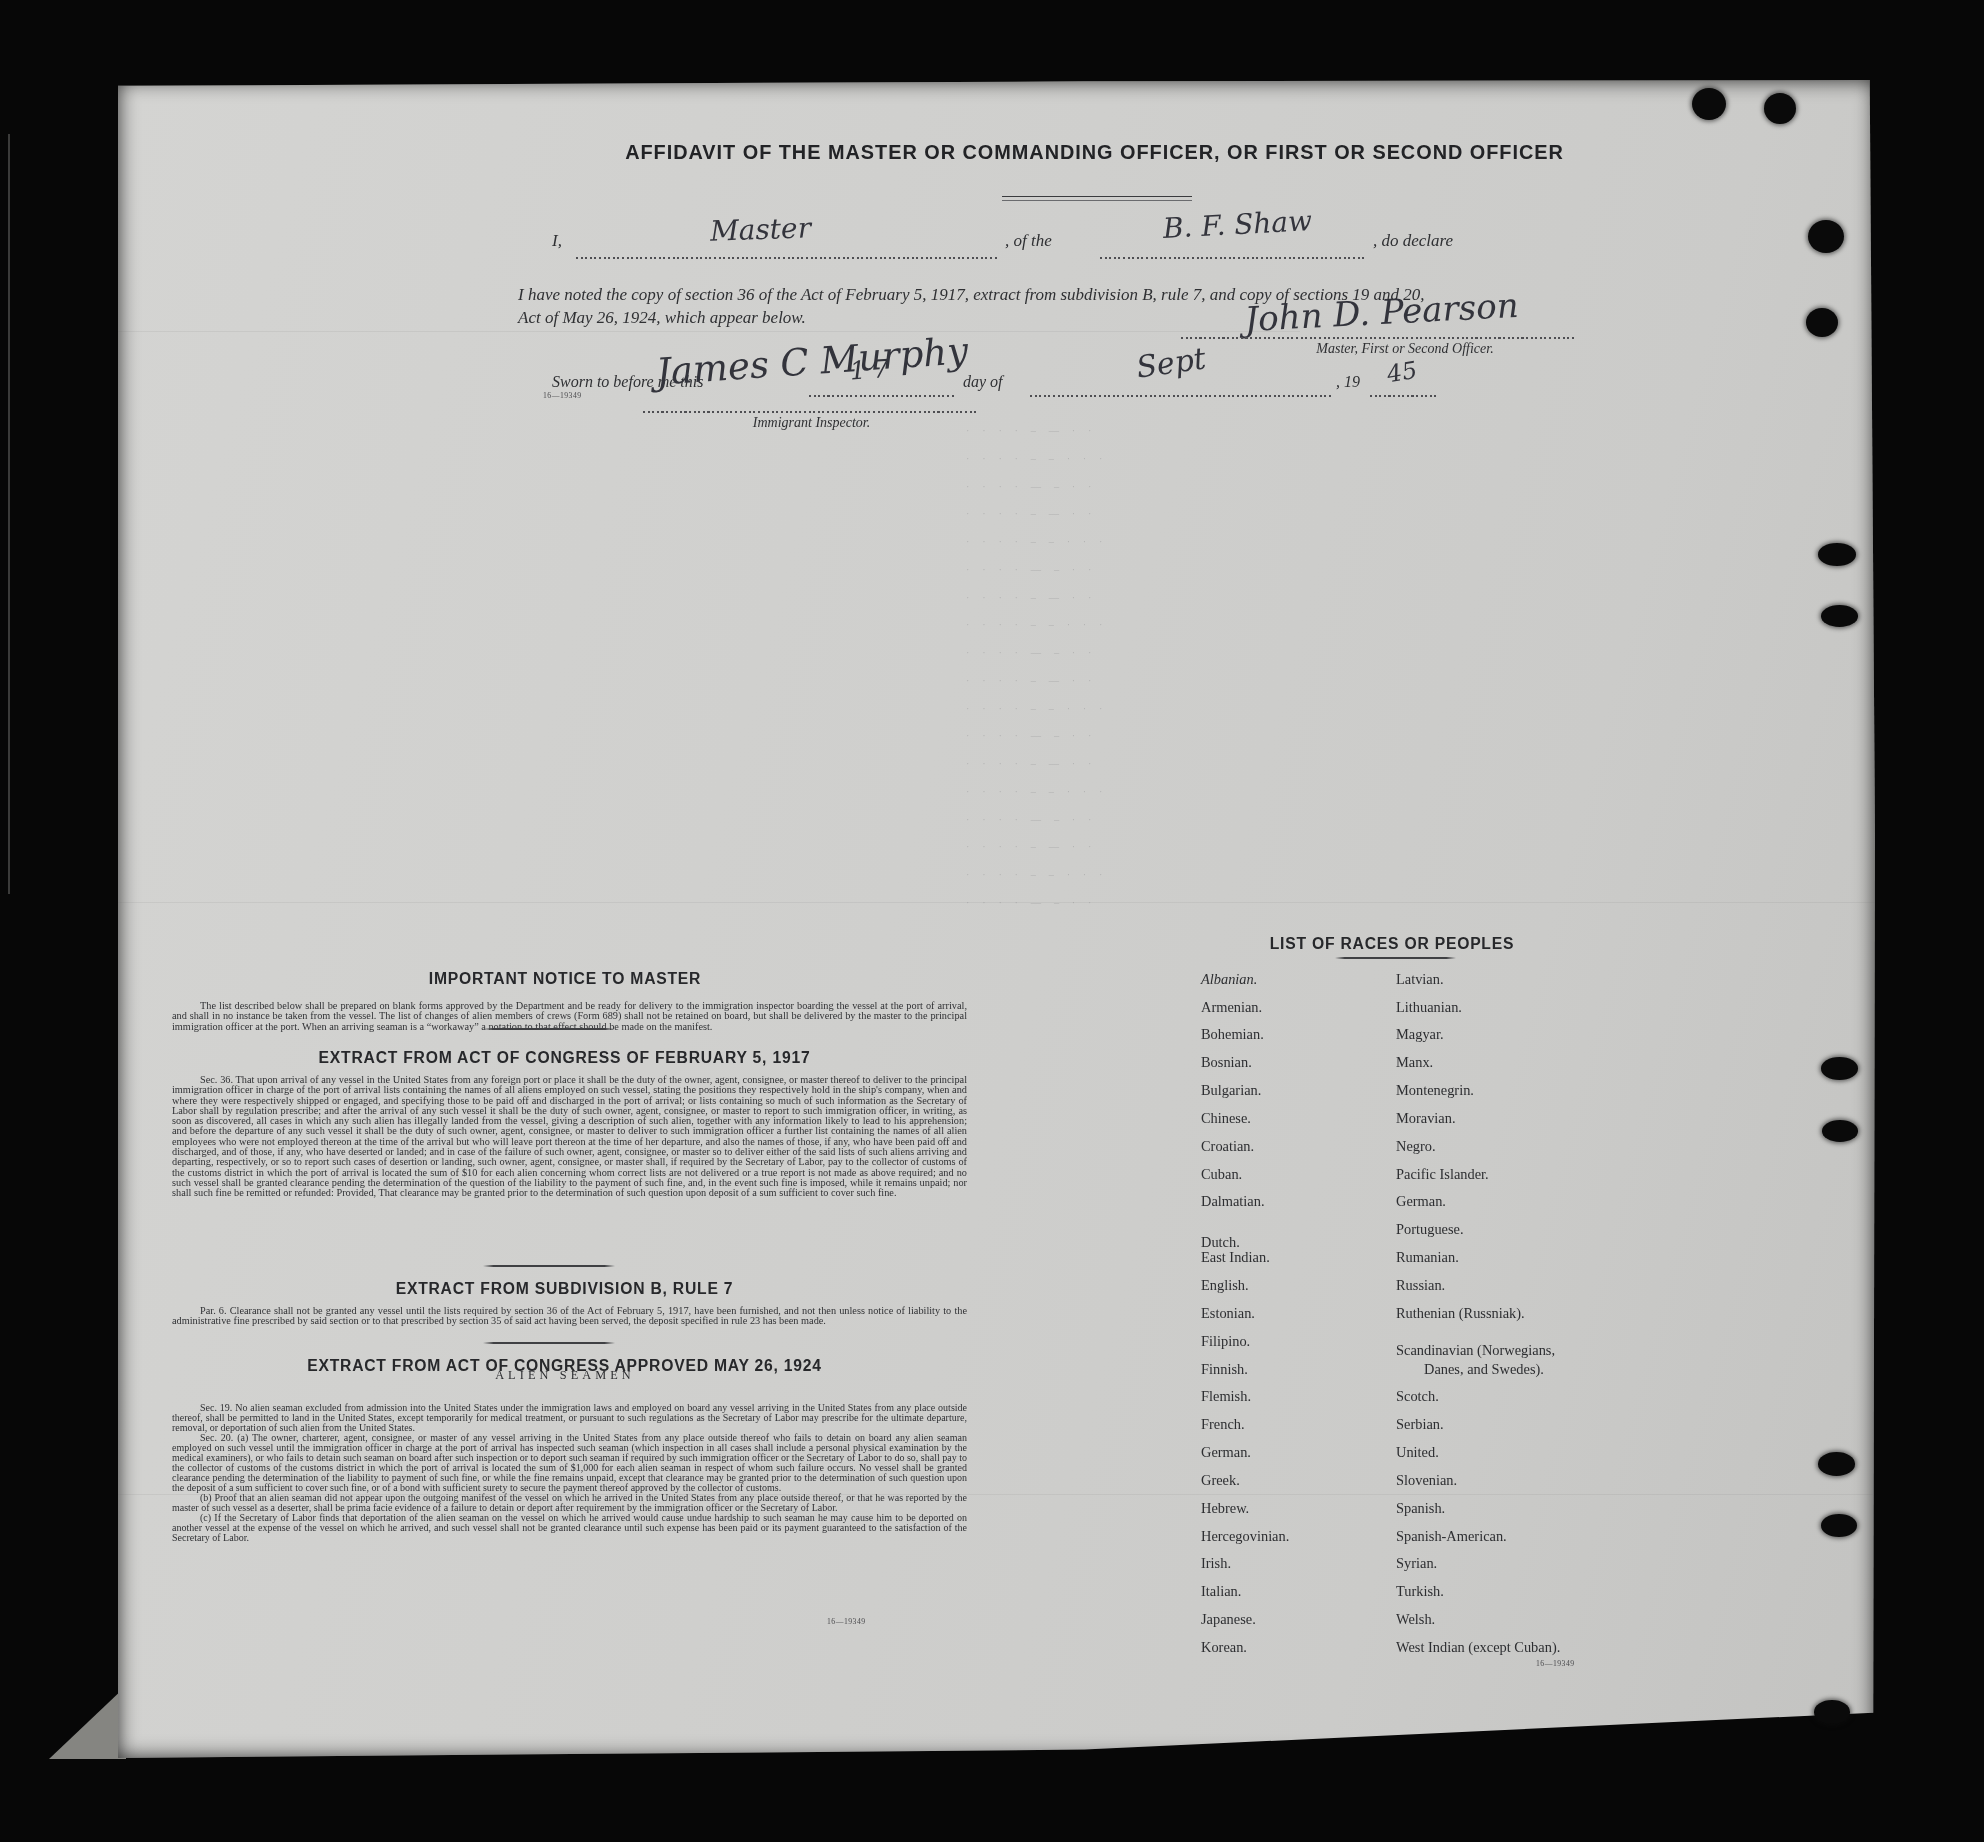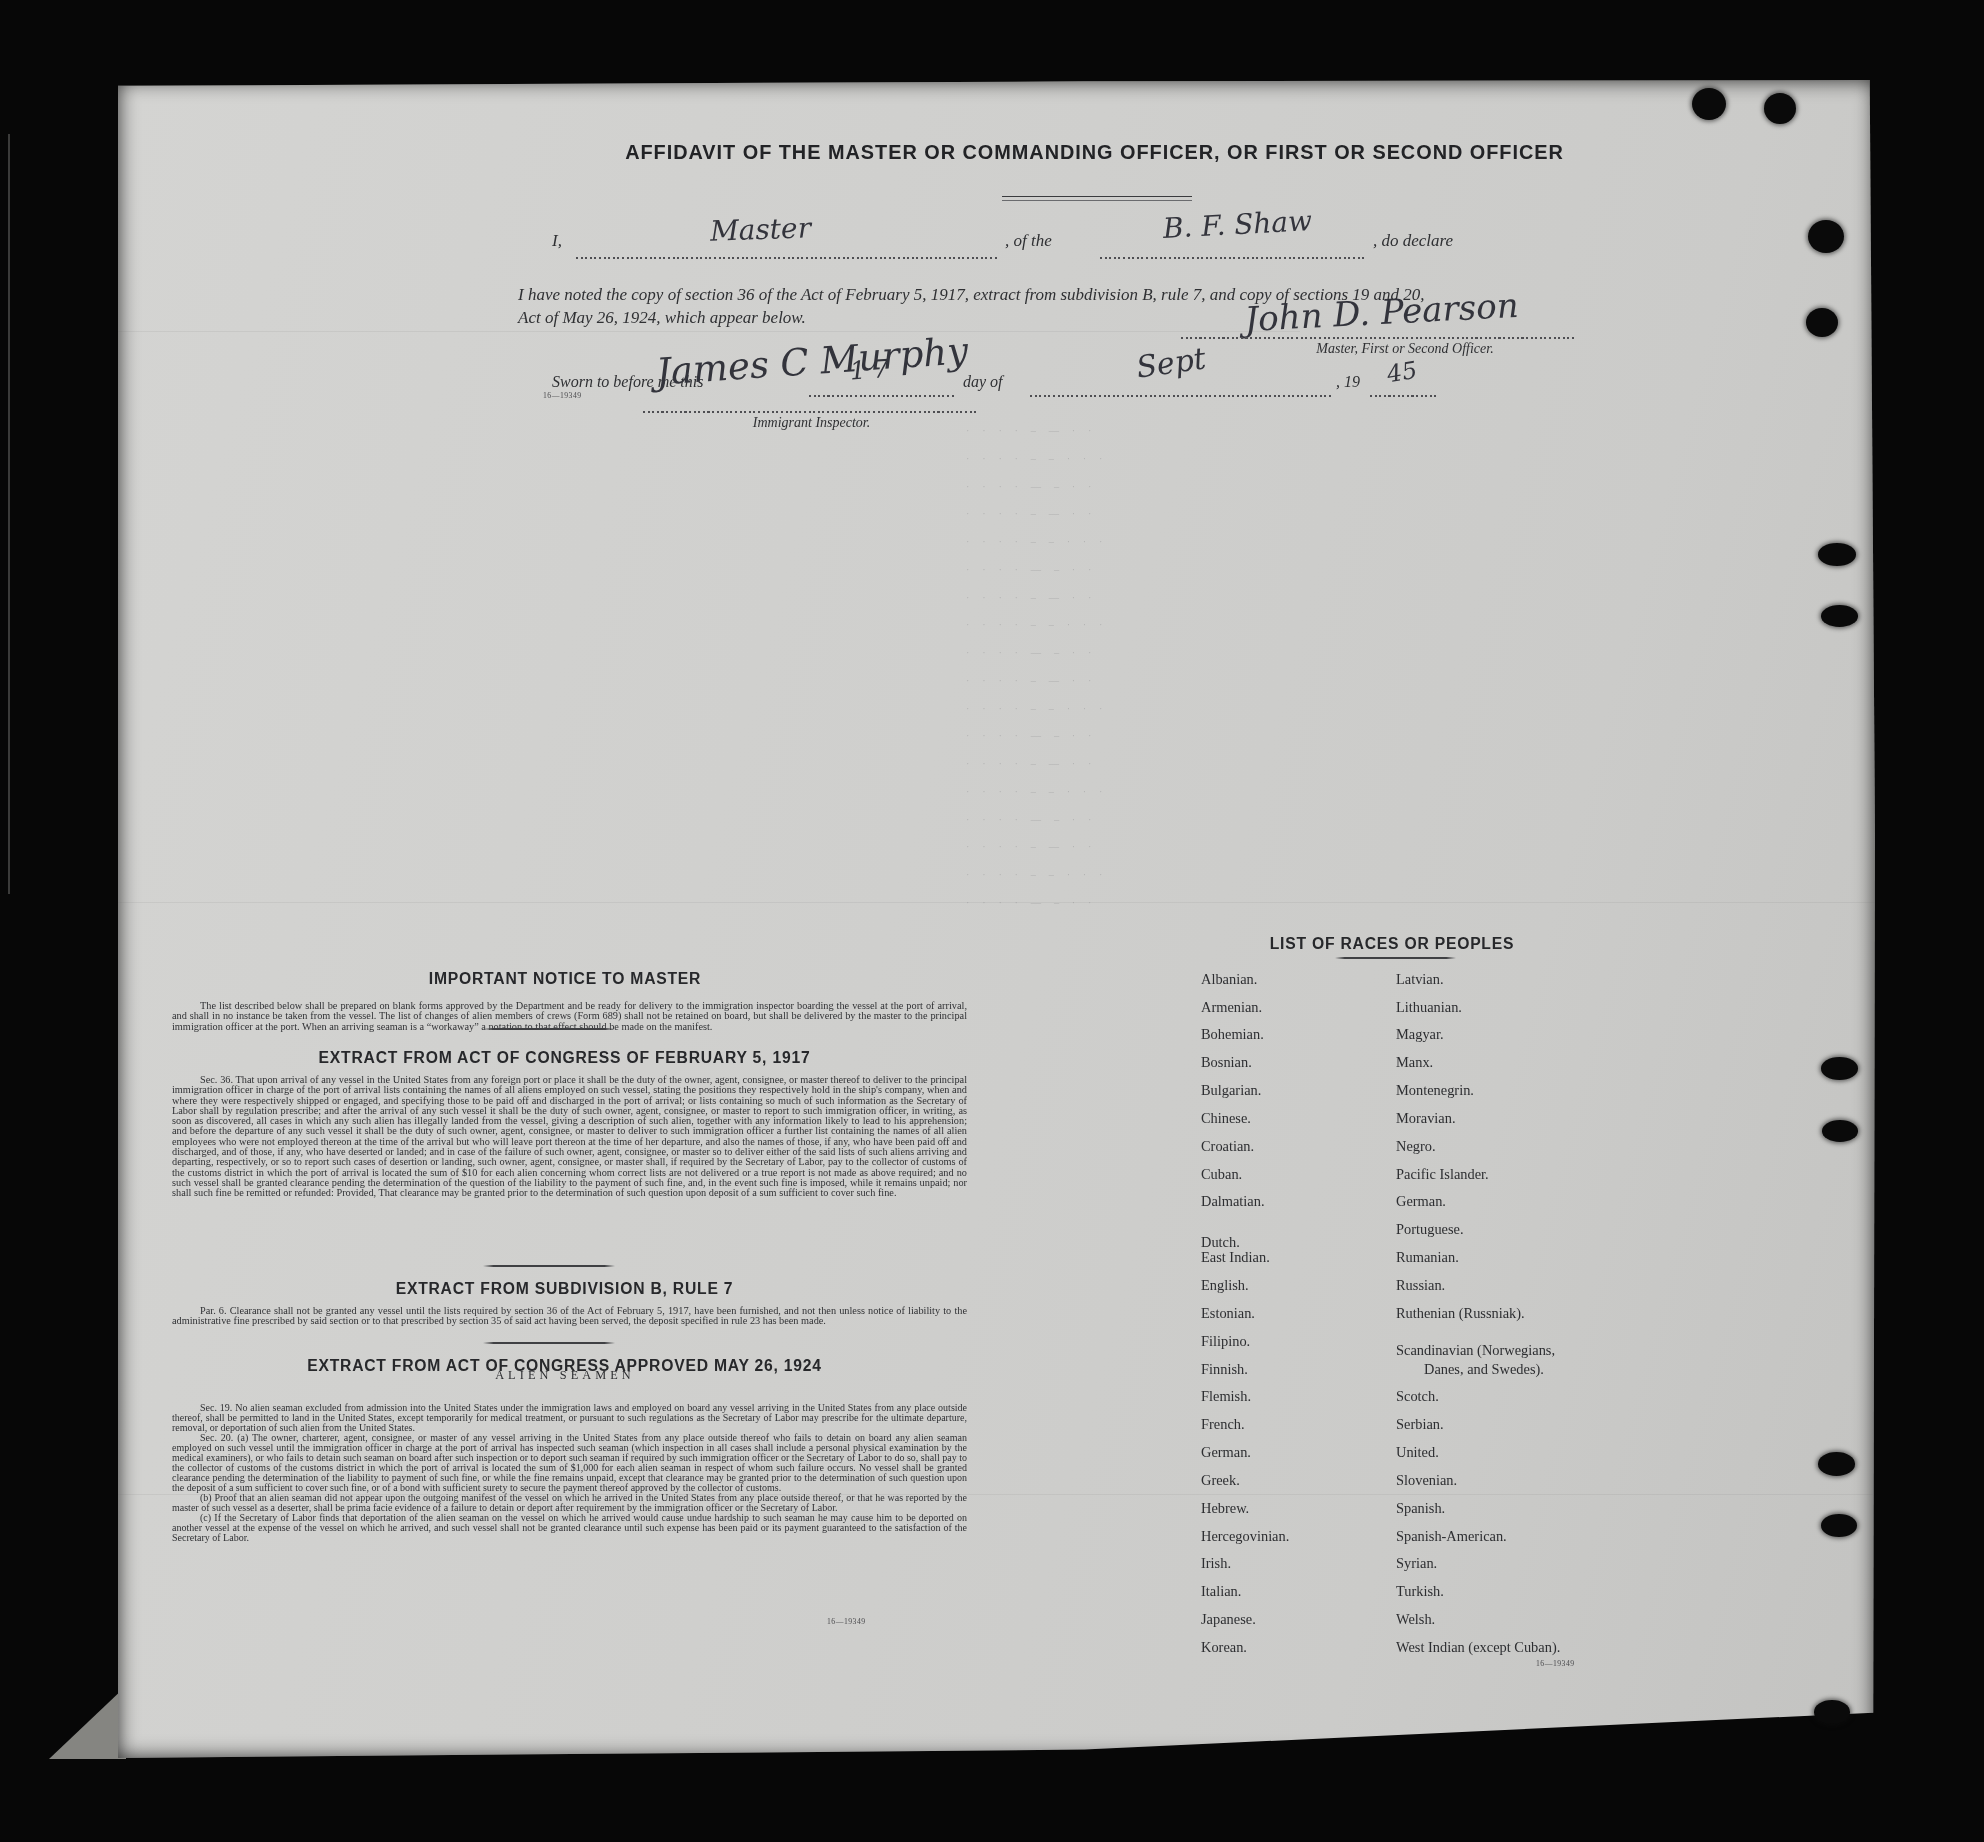--- a/index.html
+++ b/index.html
@@ -114,21 +114,21 @@
     </div>
     <div class="abs smallnum" style="left:709px;top:1537px;">16—19349</div>
 
     <div class="abs heading" style="left:1079px;top:855px;width:390px;">LIST OF RACES OR PEOPLES</div>
     <div class="abs shortrule" style="left:1217px;top:877px;width:121px;"></div>
     <div></div>
     <div></div>
     <div class="abs smallnum" style="left:1418px;top:1579px;">16—19349</div>
 
     <div></div>
-  <div class="race-item" style="left: 1083px; top: 891px;">Albanian.</div>
+  <div class="race-item" style="left: 1083px; top: 891px; font-style: italic;">Albanian.</div>
       <div class="race-item" style="left: 1083px; top: 919px;">Armenian.</div>
       <div class="race-item" style="left: 1083px; top: 946px;">Bohemian.</div>
       <div class="race-item" style="left: 1083px; top: 974px;">Bosnian.</div>
       <div class="race-item" style="left: 1083px; top: 1002px;">Bulgarian.</div>
       <div class="race-item" style="left: 1083px; top: 1030px;">Chinese.</div>
       <div class="race-item" style="left: 1083px; top: 1058px;">Croatian.</div>
       <div class="race-item" style="left: 1083px; top: 1086px;">Cuban.</div>
       <div class="race-item" style="left: 1083px; top: 1113px;">Dalmatian.</div>
       <div class="race-item" style="left: 1083px; top: 1141px; margin-top: 13px;">Dutch.</div>
       <div class="race-item" style="left: 1083px; top: 1169px;">East Indian.</div>

